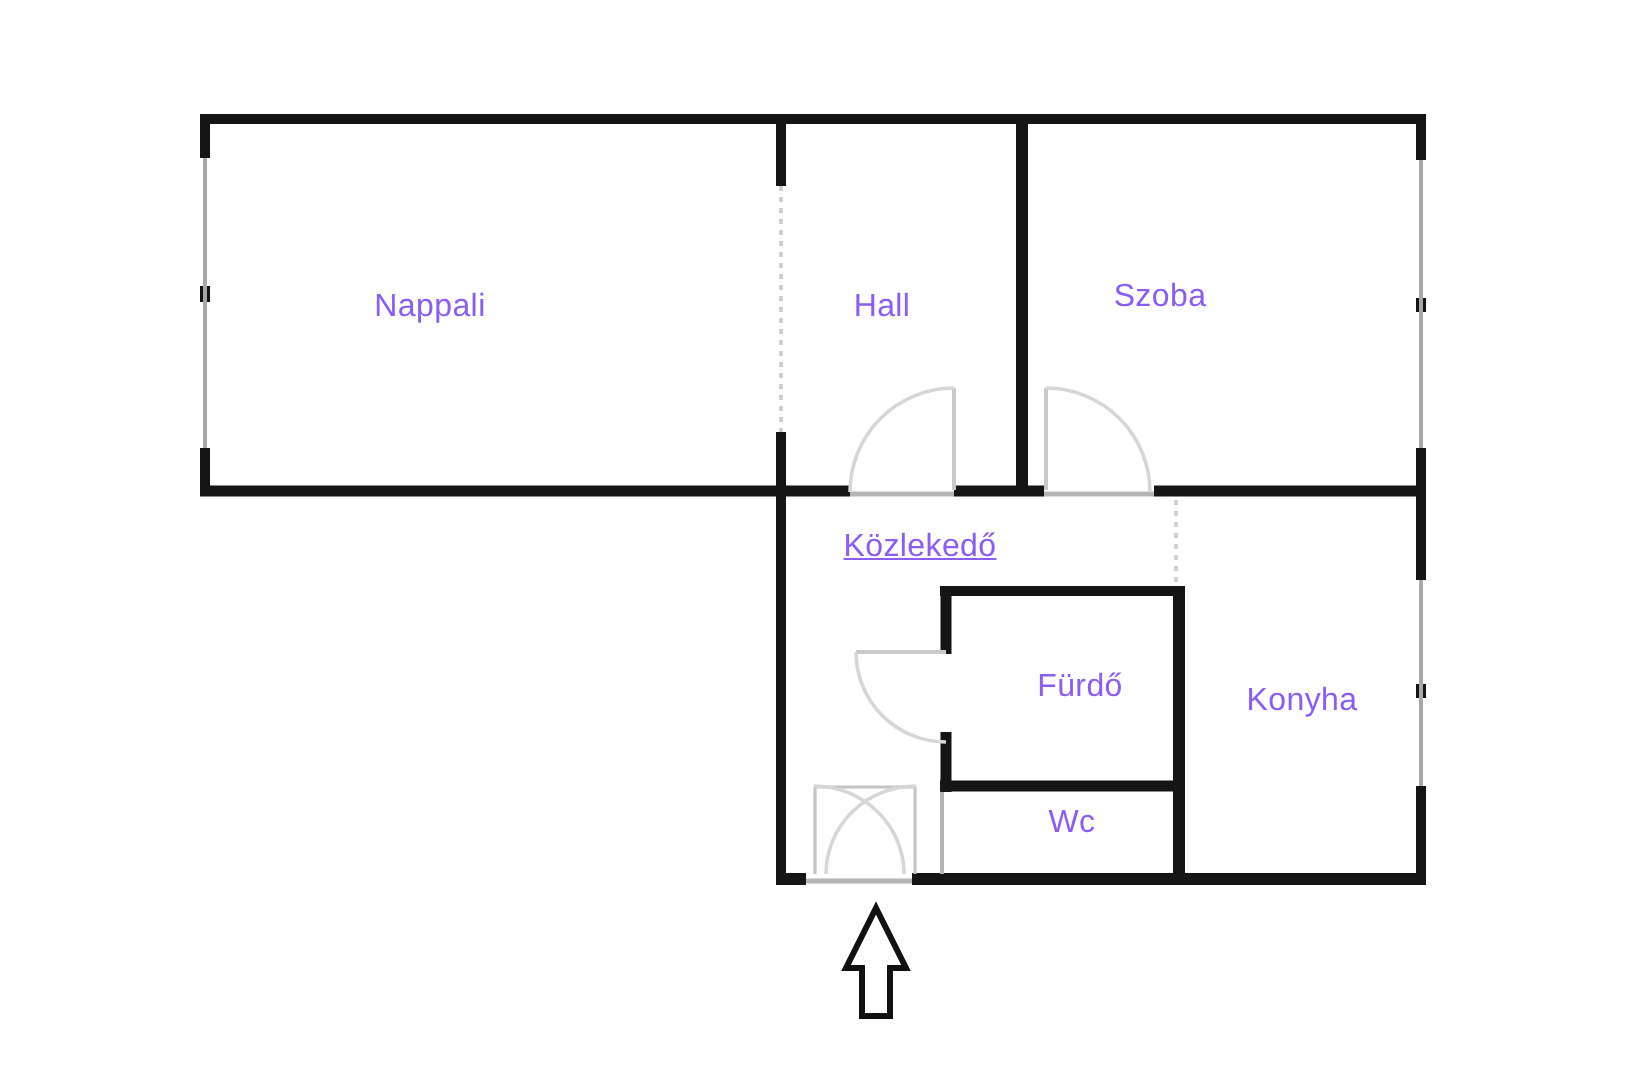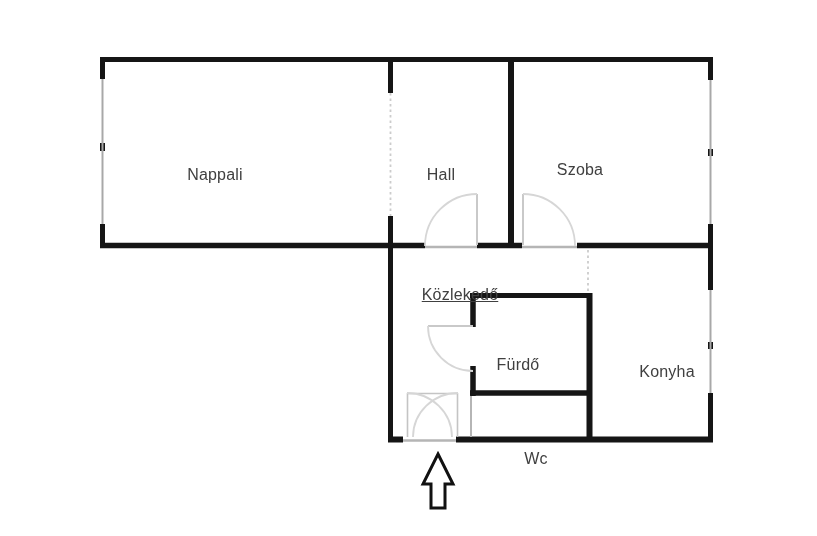--- a/index.html
+++ b/index.html
@@ -17,25 +17,24 @@
   }
   #plan-svg {
     position: absolute;
     left: 0;
     top: 0;
   }
   .room-label {
     position: absolute;
     transform: translate(-50%, -50%);
     font-size: 16px;
-    color: #404040;
+    color: #8b5cf6;
     white-space: nowrap;
     letter-spacing: 0.2px;
     user-select: none;
-    margin-top: 21px;
   }
 </style>
 </head>
 <body>
 
 <div id="plan-stage">
 
   <svg id="plan-svg" width="817" height="536" viewBox="0 0 817 536">
 
     <g stroke="#151515" stroke-linecap="butt">
@@ -114,18 +113,18 @@
   </svg>
 
   <div class="room-label" style="left:215px; top:154px;">Nappali</div>
 
   <div class="room-label" style="left:441px; top:154px;">Hall</div>
 
   <div class="room-label" style="left:580px; top:149px;">Szoba</div>
 
   <div class="room-label" style="left:460px; top:274px;text-decoration:underline;">Közlekedő</div>
 
-  <div class="room-label" style="left:518px; top:344px;">Fürdő</div>
+  <div class="room-label" style="left:540px; top:344px;">Fürdő</div>
 
-  <div class="room-label" style="left:667px; top:351px;">Konyha</div>
+  <div class="room-label" style="left:651px; top:351px;">Konyha</div>
 
-  <div class="room-label" style="left:536px; top:438px;">Wc</div>
+  <div class="room-label" style="left:536px; top:412px;">Wc</div>
 </div>
 
 </body></html>

